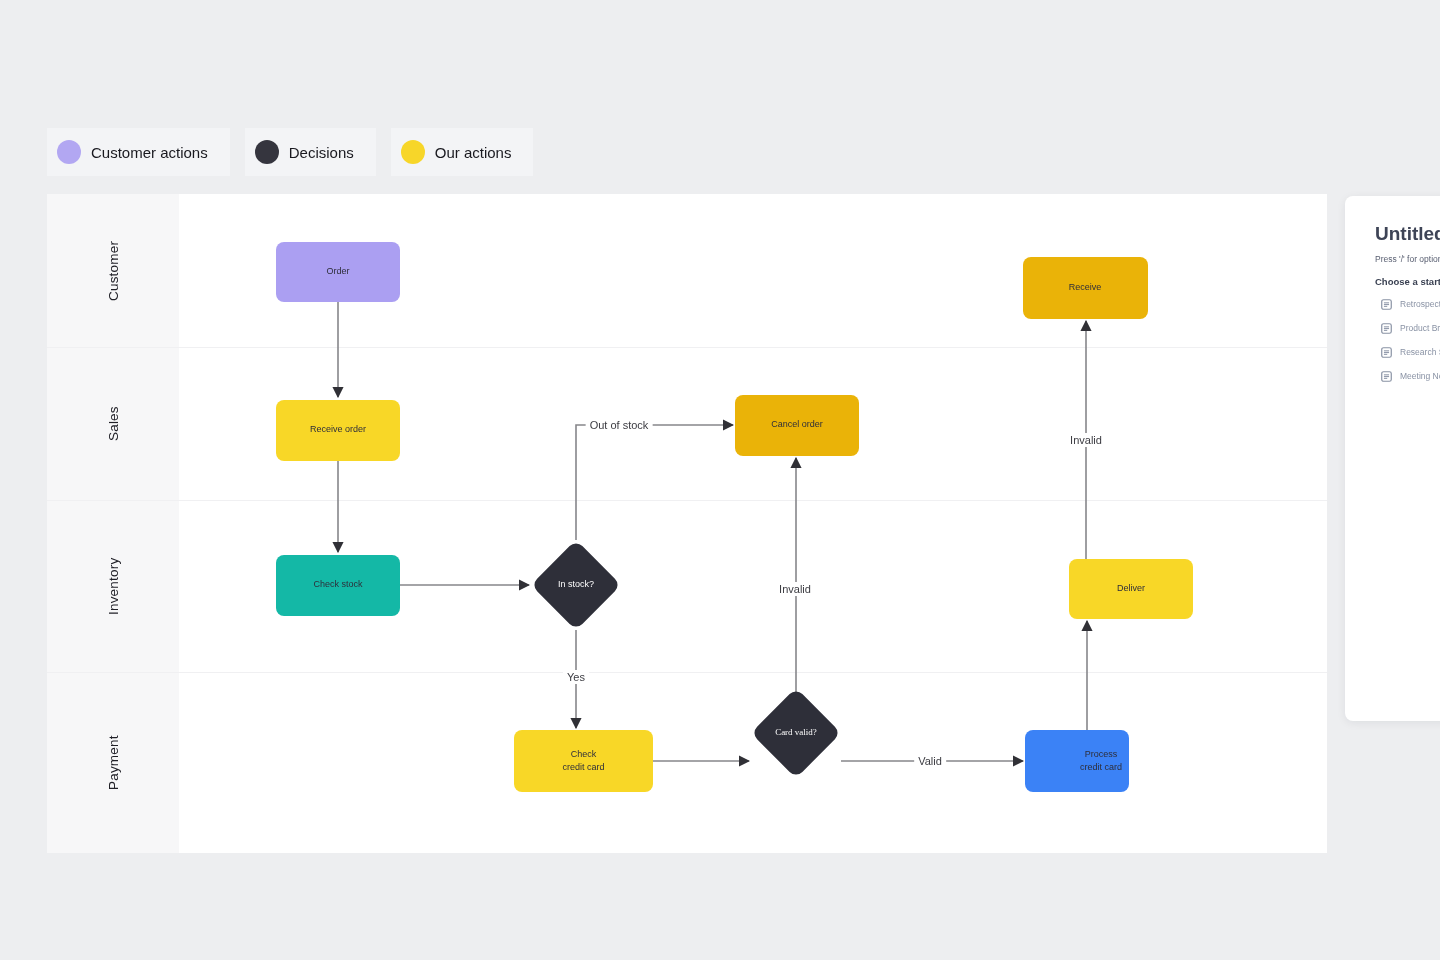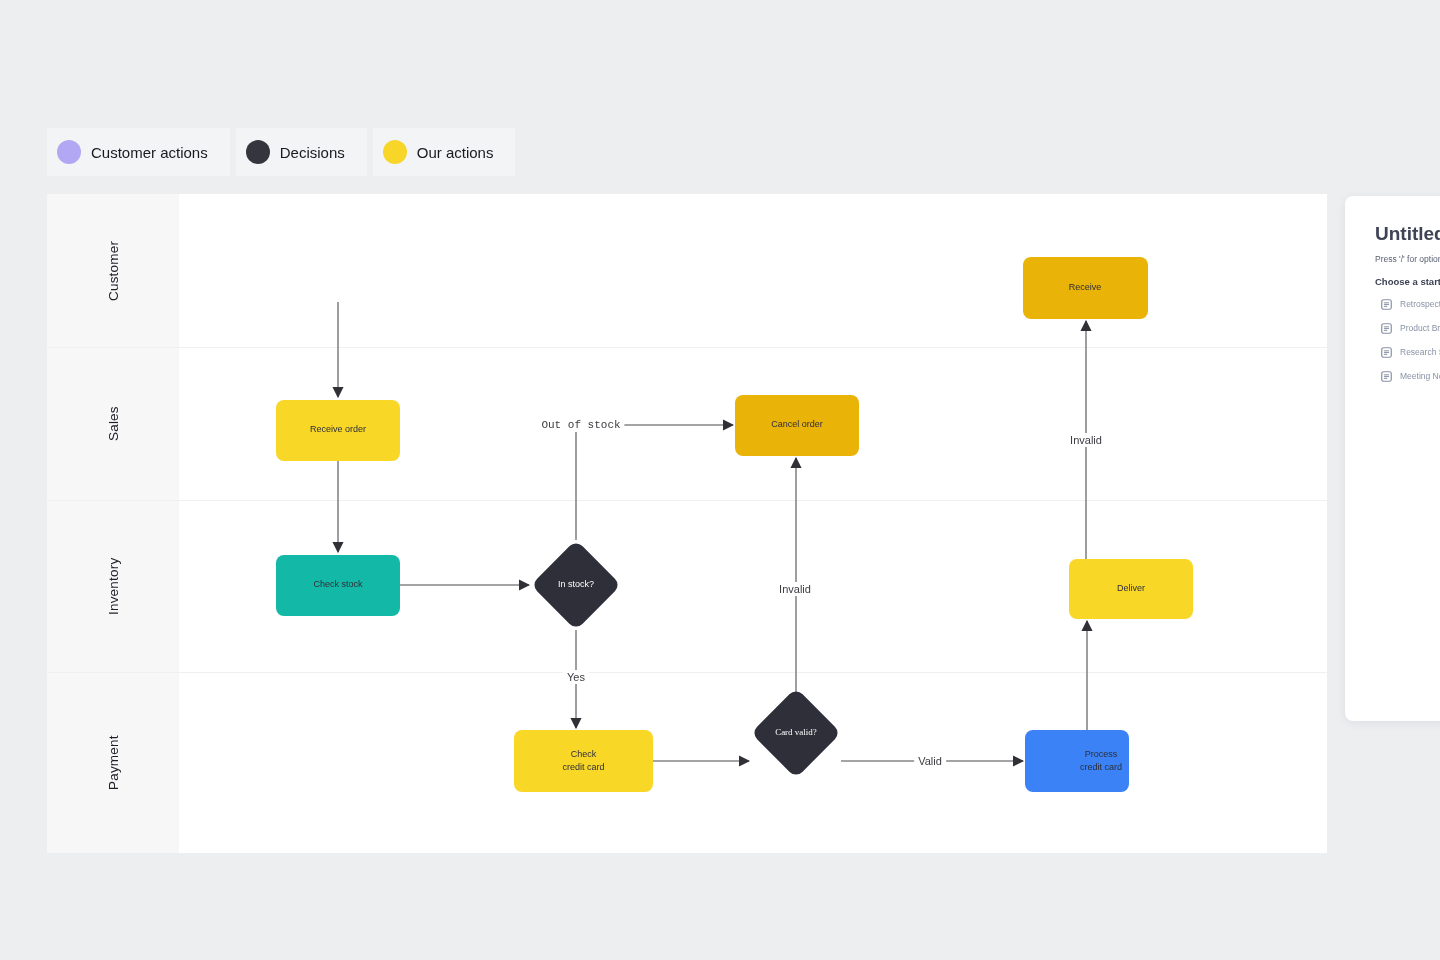--- a/index.html
+++ b/index.html
@@ -6,21 +6,21 @@
   html, body {
     width: 1440px; height: 960px;
     overflow: hidden;
     background: #edeef0;
     font-family: "Liberation Sans", sans-serif;
   }
 
   
   .legend {
     position: absolute; left: 47px; top: 128px;
-    display: flex; gap: 6px; height: 48px;
+    display: flex; gap: 15px; height: 48px;
   }
   .legend-item {
     display: flex; align-items: center; gap: 10px;
     background: #f3f4f6;
     padding: 0 22px 0 10px;
     height: 48px;
   }
   .legend-swatch {
     width: 24px; height: 24px; border-radius: 50%;
     flex: 0 0 auto;
@@ -147,25 +147,26 @@
       <polyline points="291,267 291,358" fill="none" stroke="#86868a" stroke-width="1.6" marker-end="url(#arrowhead)"></polyline>
       <polyline points="353,391 482,391" fill="none" stroke="#86868a" stroke-width="1.6" marker-end="url(#arrowhead)"></polyline>
       <polyline points="529,346 529,231 686,231" fill="none" stroke="#86868a" stroke-width="1.6" marker-end="url(#arrowhead)"></polyline>
       <polyline points="529,436 529,534" fill="none" stroke="#86868a" stroke-width="1.6" marker-end="url(#arrowhead)"></polyline>
       <polyline points="591,567 702,567" fill="none" stroke="#86868a" stroke-width="1.6" marker-end="url(#arrowhead)"></polyline>
       <polyline points="749,522 749,264" fill="none" stroke="#86868a" stroke-width="1.6" marker-end="url(#arrowhead)"></polyline>
       <polyline points="794,567 976,567" fill="none" stroke="#86868a" stroke-width="1.6" marker-end="url(#arrowhead)"></polyline>
       <polyline points="1040,536 1040,427" fill="none" stroke="#86868a" stroke-width="1.6" marker-end="url(#arrowhead)"></polyline>
       <polyline points="1039,365 1039,127" fill="none" stroke="#86868a" stroke-width="1.6" marker-end="url(#arrowhead)"></polyline>
     </svg>
-    <div class="edge-label" style="left: 534px; top: 231px; font-family: Liberation Mono, monospace;">Out of stock</div>
+    <div class="edge-label" style="left: 572px; top: 231px;">Out of stock</div>
     <div class="edge-label" style="left: 529px; top: 483px;">Yes</div>
     <div class="edge-label" style="left: 748px; top: 395px;">Invalid</div>
     <div class="edge-label" style="left: 883px; top: 567px;">Valid</div>
     <div class="edge-label" style="left: 1039px; top: 246px;">Invalid</div>
+    <div class="node rect" style="left: 229px; top: 48px; width: 124px; height: 60px; background: rgb(171, 159, 242);">Order</div>
     <div class="node rect" style="left: 229px; top: 205.5px; width: 124px; height: 61px; background: rgb(248, 215, 39);">Receive order</div>
     <div class="node rect" style="left: 229px; top: 360.5px; width: 124px; height: 61px; background: #14b8a6;">Check stock</div>
     <div class="node diamond" style="left: 484px; top: 346px; width: 90px; height: 90px;"><div class="diamond-bg" style="background: rgb(46, 47, 57);"></div><span class="node-label">In stock?</span></div>
     <div class="node rect" style="left: 688px; top: 200.5px; width: 124px; height: 61px; background: #eab308;">Cancel order</div>
     <div class="node rect" style="left: 467px; top: 536px; width: 139px; height: 62px; background: rgb(248, 215, 39);">Check
 credit card</div>
     <div class="node diamond" style="left: 704px; top: 494px; width: 90px; height: 90px; font-family: Liberation Serif, serif;"><div class="diamond-bg" style="background: rgb(46, 47, 57);"></div><span class="node-label">Card valid?</span></div>
     <div class="node rect" style="left: 978px; top: 536px; width: 104px; height: 62px; background: #3b82f6; padding-left: 48px;">Process
 credit card</div>
     <div class="node rect" style="left: 1022px; top: 365px; width: 124px; height: 60px; background: rgb(248, 215, 39);">Deliver</div>

